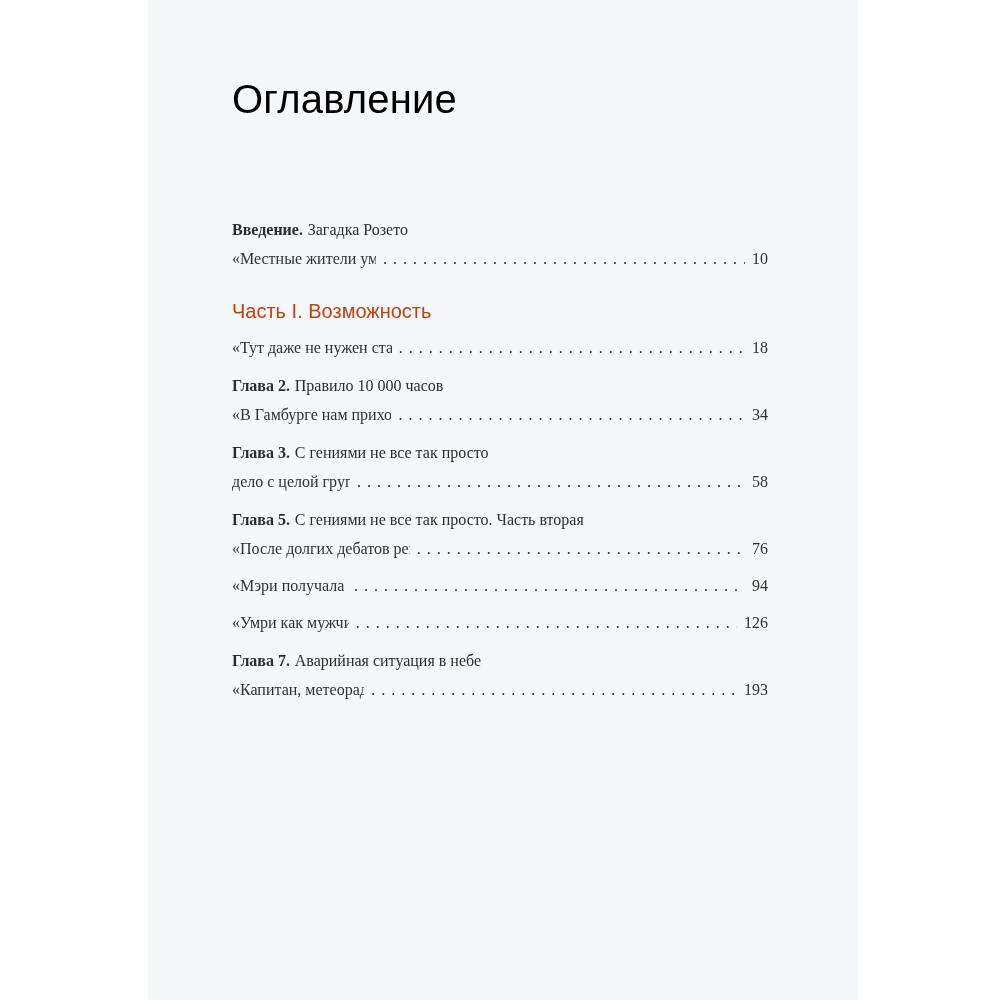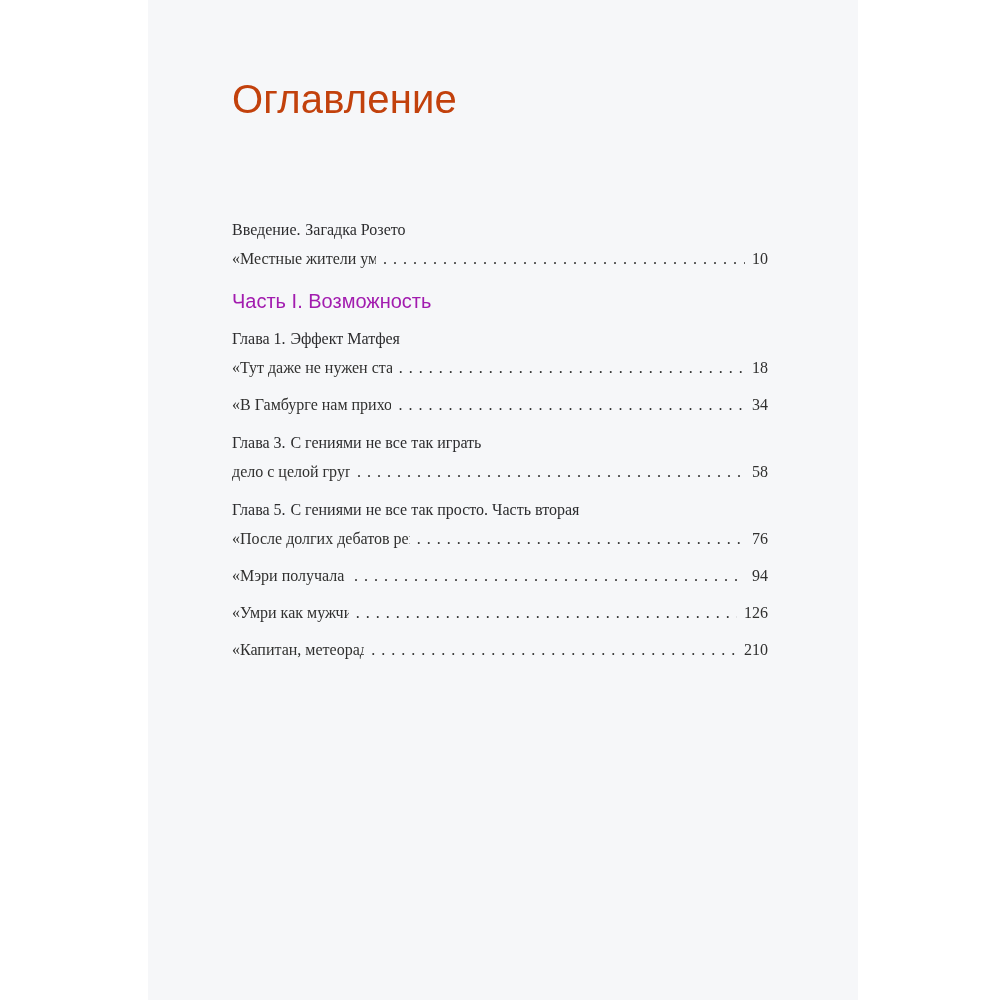--- a/index.html
+++ b/index.html
@@ -27,41 +27,41 @@
     box-sizing: border-box;
     padding: 76px 90px 0 84px;
     color: #2c2c2e;
   }
   .toc-title {
     font-family: "Liberation Sans", sans-serif;
     font-weight: 500;
     font-size: 40px;
     line-height: 46px;
     letter-spacing: 0.2px;
-    color: #c2410c;
+    color: #000000;
     margin: 0 0 94px 0;
   }
   .part-heading {
     font-family: "Liberation Sans", sans-serif;
     font-weight: 500;
     font-size: 20px;
     line-height: 28px;
-    color: #a21caf;
-    margin: 16px 0 10px 0;
+    color: #c2410c;
+    margin: 26px 0 10px 0;
   }
   .entry {
     margin: 0 0 12px 0;
   }
   .entry-heading {
     font-size: 16px;
     line-height: 27px;
     color: #2c2c2e;
   }
   .entry-label {
-    font-weight: 400;
+    font-weight: 700;
     margin-right: 0.3em;
   }
   .quote-line {
     font-size: 16px;
     line-height: 25px;
     margin-top: 3px;
     color: #30302f;
   }
   .quote-row {
     display: flex;
@@ -100,36 +100,36 @@
         <div class="entry">
           <div class="entry-heading"><span class="entry-label">Введение.</span><span>Загадка Розето</span></div>
           <div class="quote-line quote-row">
             <span class="quote-text">«Местные жители умирали от старости. Вот так вот»</span>
             <span class="dot-leader"></span>
             <span class="page-num">10</span>
           </div>
         </div>
         <div class="part-heading">Часть I. Возможность</div>
         <div class="entry">
-          <div class="entry-heading"><span class="entry-label">Глава 1.</span><span>Эффект Матфея</span></div>
           <div class="quote-line quote-row">
             <span class="quote-text">«Тут даже не нужен статистический анализ! Все видно и так»</span>
             <span class="dot-leader"></span>
             <span class="page-num">18</span>
           </div>
         </div>
         <div class="entry">
+          <div class="entry-heading"><span class="entry-label">Глава 2.</span><span>Правило 10 000 часов</span></div>
           <div class="quote-line quote-row">
             <span class="quote-text">«В Гамбурге нам приходилось играть по восемь часов кряду»</span>
             <span class="dot-leader"></span>
             <span class="page-num">34</span>
           </div>
         </div>
         <div class="entry">
-          <div class="entry-heading"><span class="entry-label">Глава 3.</span><span>С гениями не все так играть</span></div>
+          <div class="entry-heading"><span class="entry-label">Глава 3.</span><span>С гениями не все так просто</span></div>
           <div class="quote-line quote-row">
             <span class="quote-text">дело с целой группой умных мальчиков»</span>
             <span class="dot-leader"></span>
             <span class="page-num">58</span>
           </div>
         </div>
         <div class="entry">
           <div class="entry-heading"><span class="entry-label">Глава 5.</span><span>С гениями не все так просто. Часть вторая</span></div>
           <div class="quote-line quote-row">
             <span class="quote-text">«После долгих дебатов решено было дать Роберту испытательный срок»</span>
@@ -145,21 +145,22 @@
           </div>
         </div>
         <div class="entry">
           <div class="quote-line quote-row">
             <span class="quote-text">«Умри как мужчина, как умер твой брат»</span>
             <span class="dot-leader"></span>
             <span class="page-num">126</span>
           </div>
         </div>
         <div class="entry">
+          <div class="entry-heading"><span class="entry-label">Глава 7.</span><span>Аварийная ситуация в небе</span></div>
           <div class="quote-line quote-row">
             <span class="quote-text">«Капитан, метеорадиолокатор нам очень помог»</span>
             <span class="dot-leader"></span>
-            <span class="page-num">210</span>
+            <span class="page-num">193</span>
           </div>
         </div>
       </div>
   </div>
 </div>
 
 </body></html>

